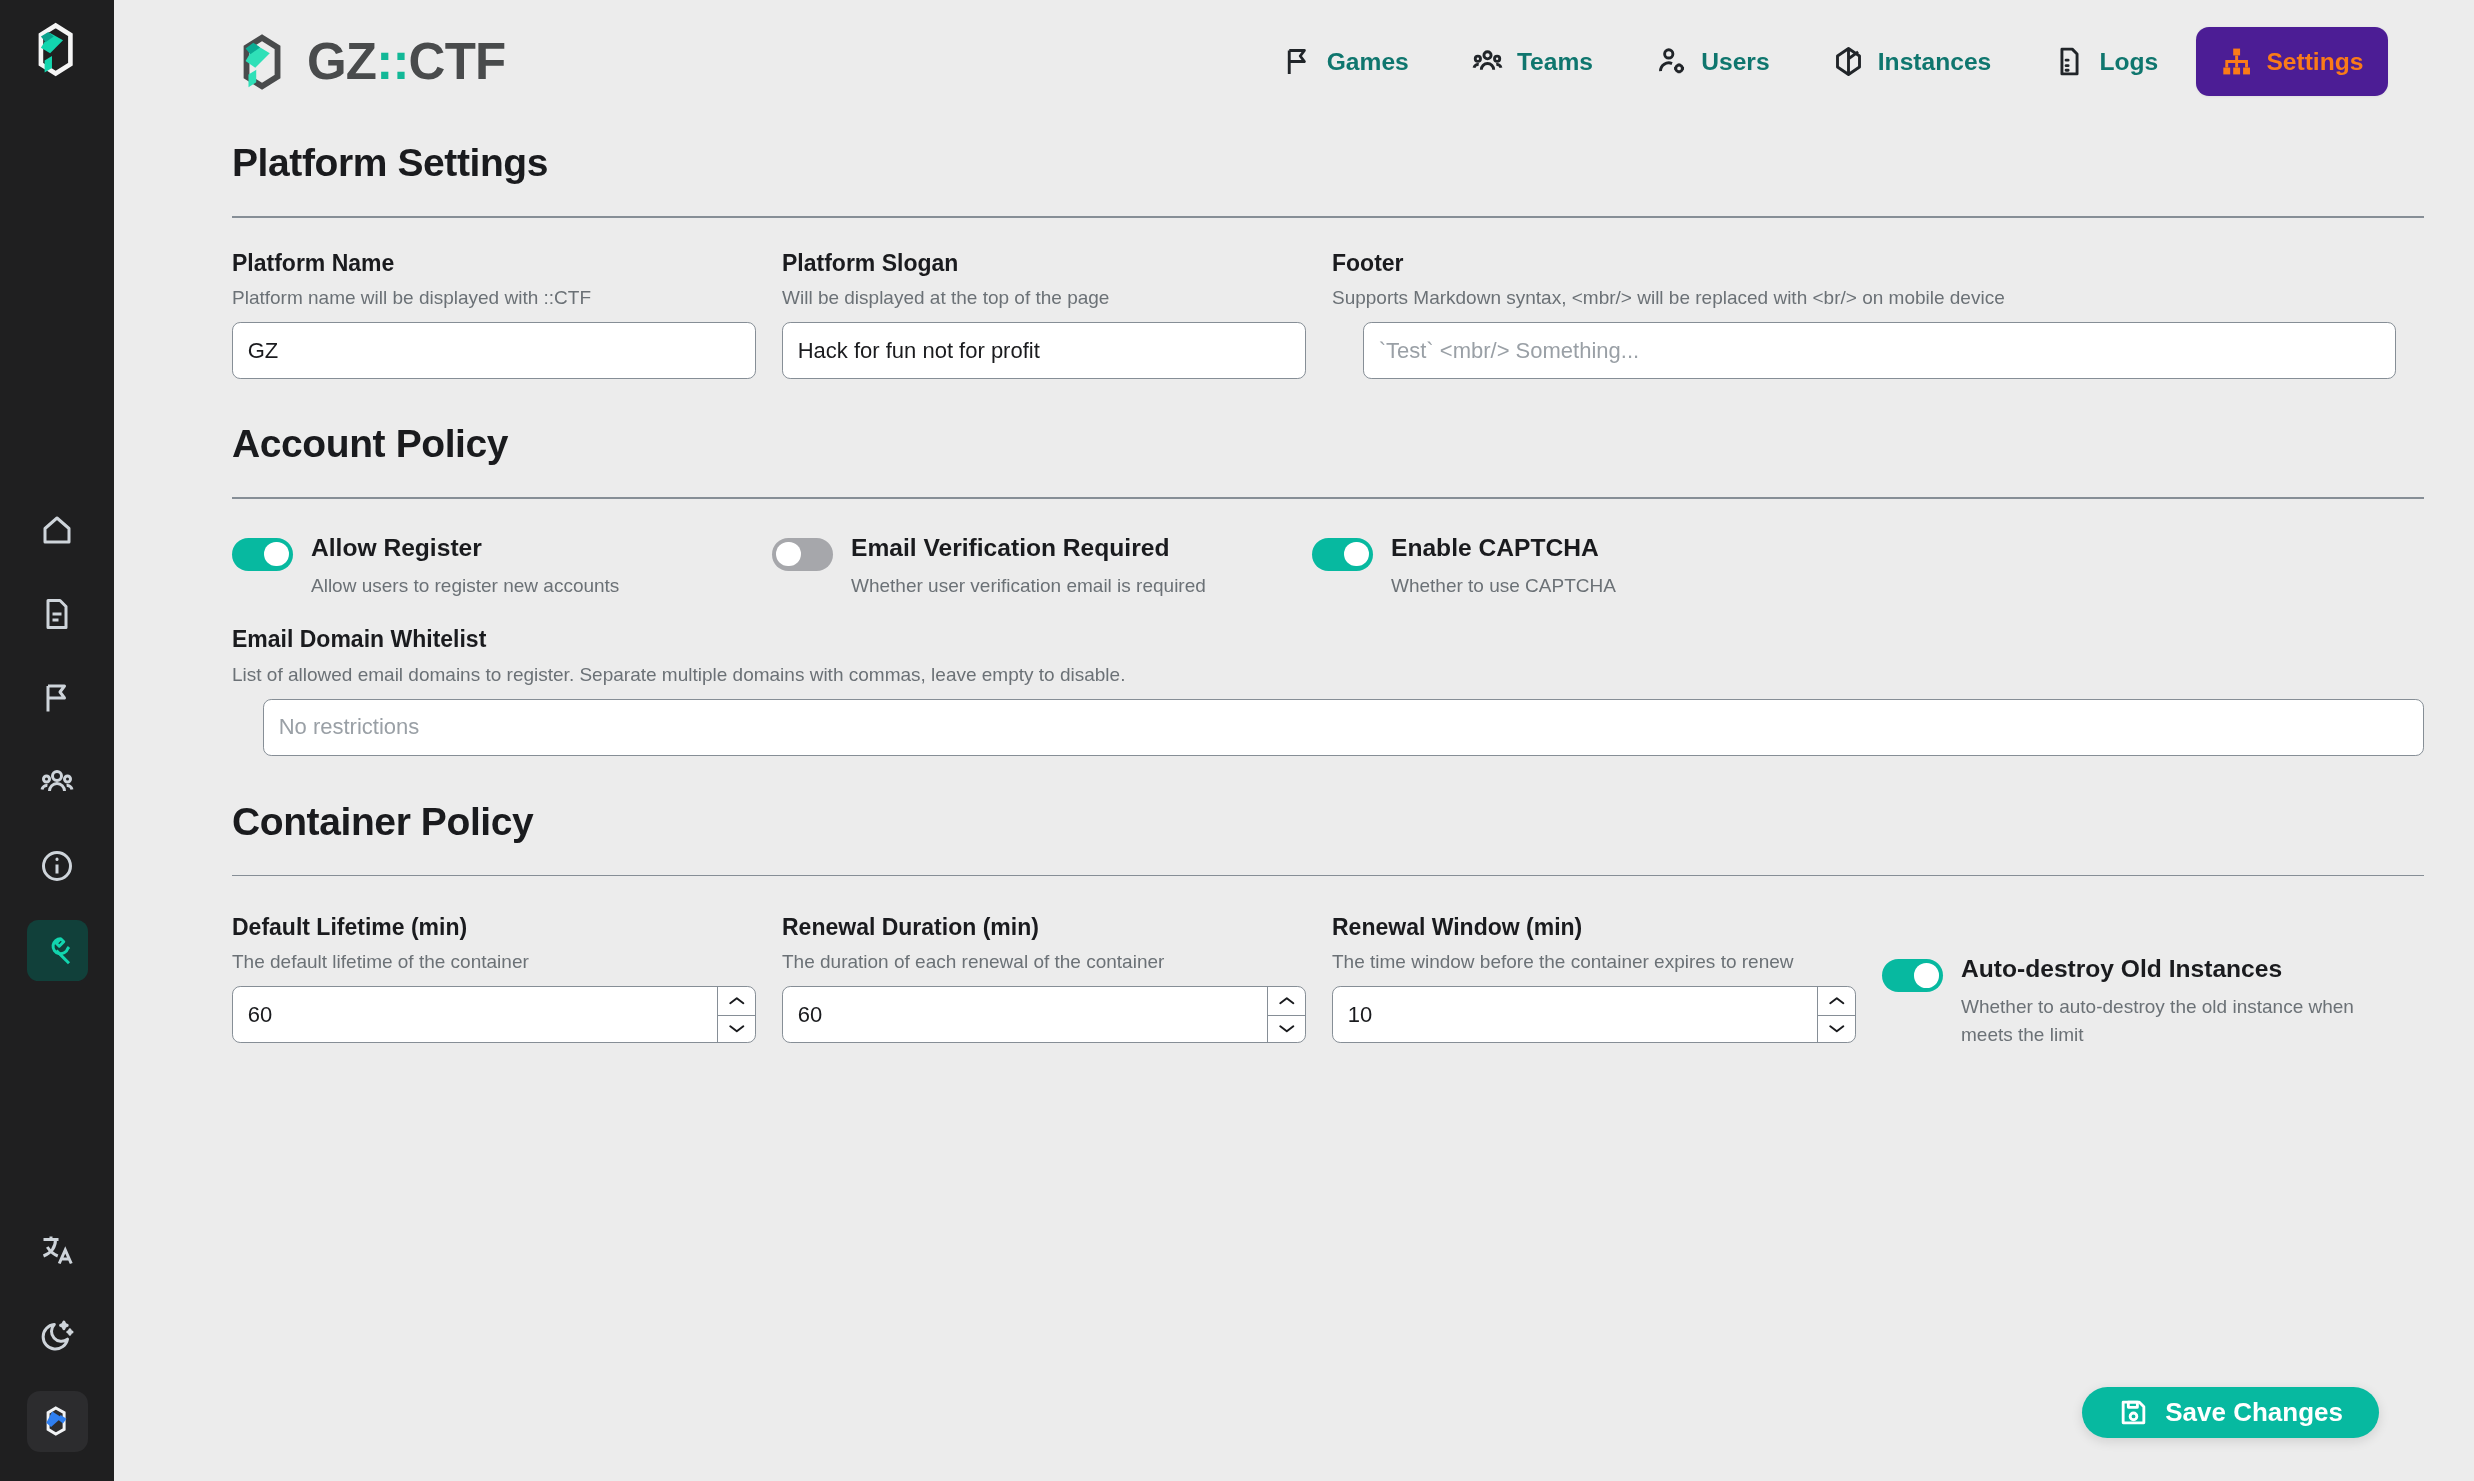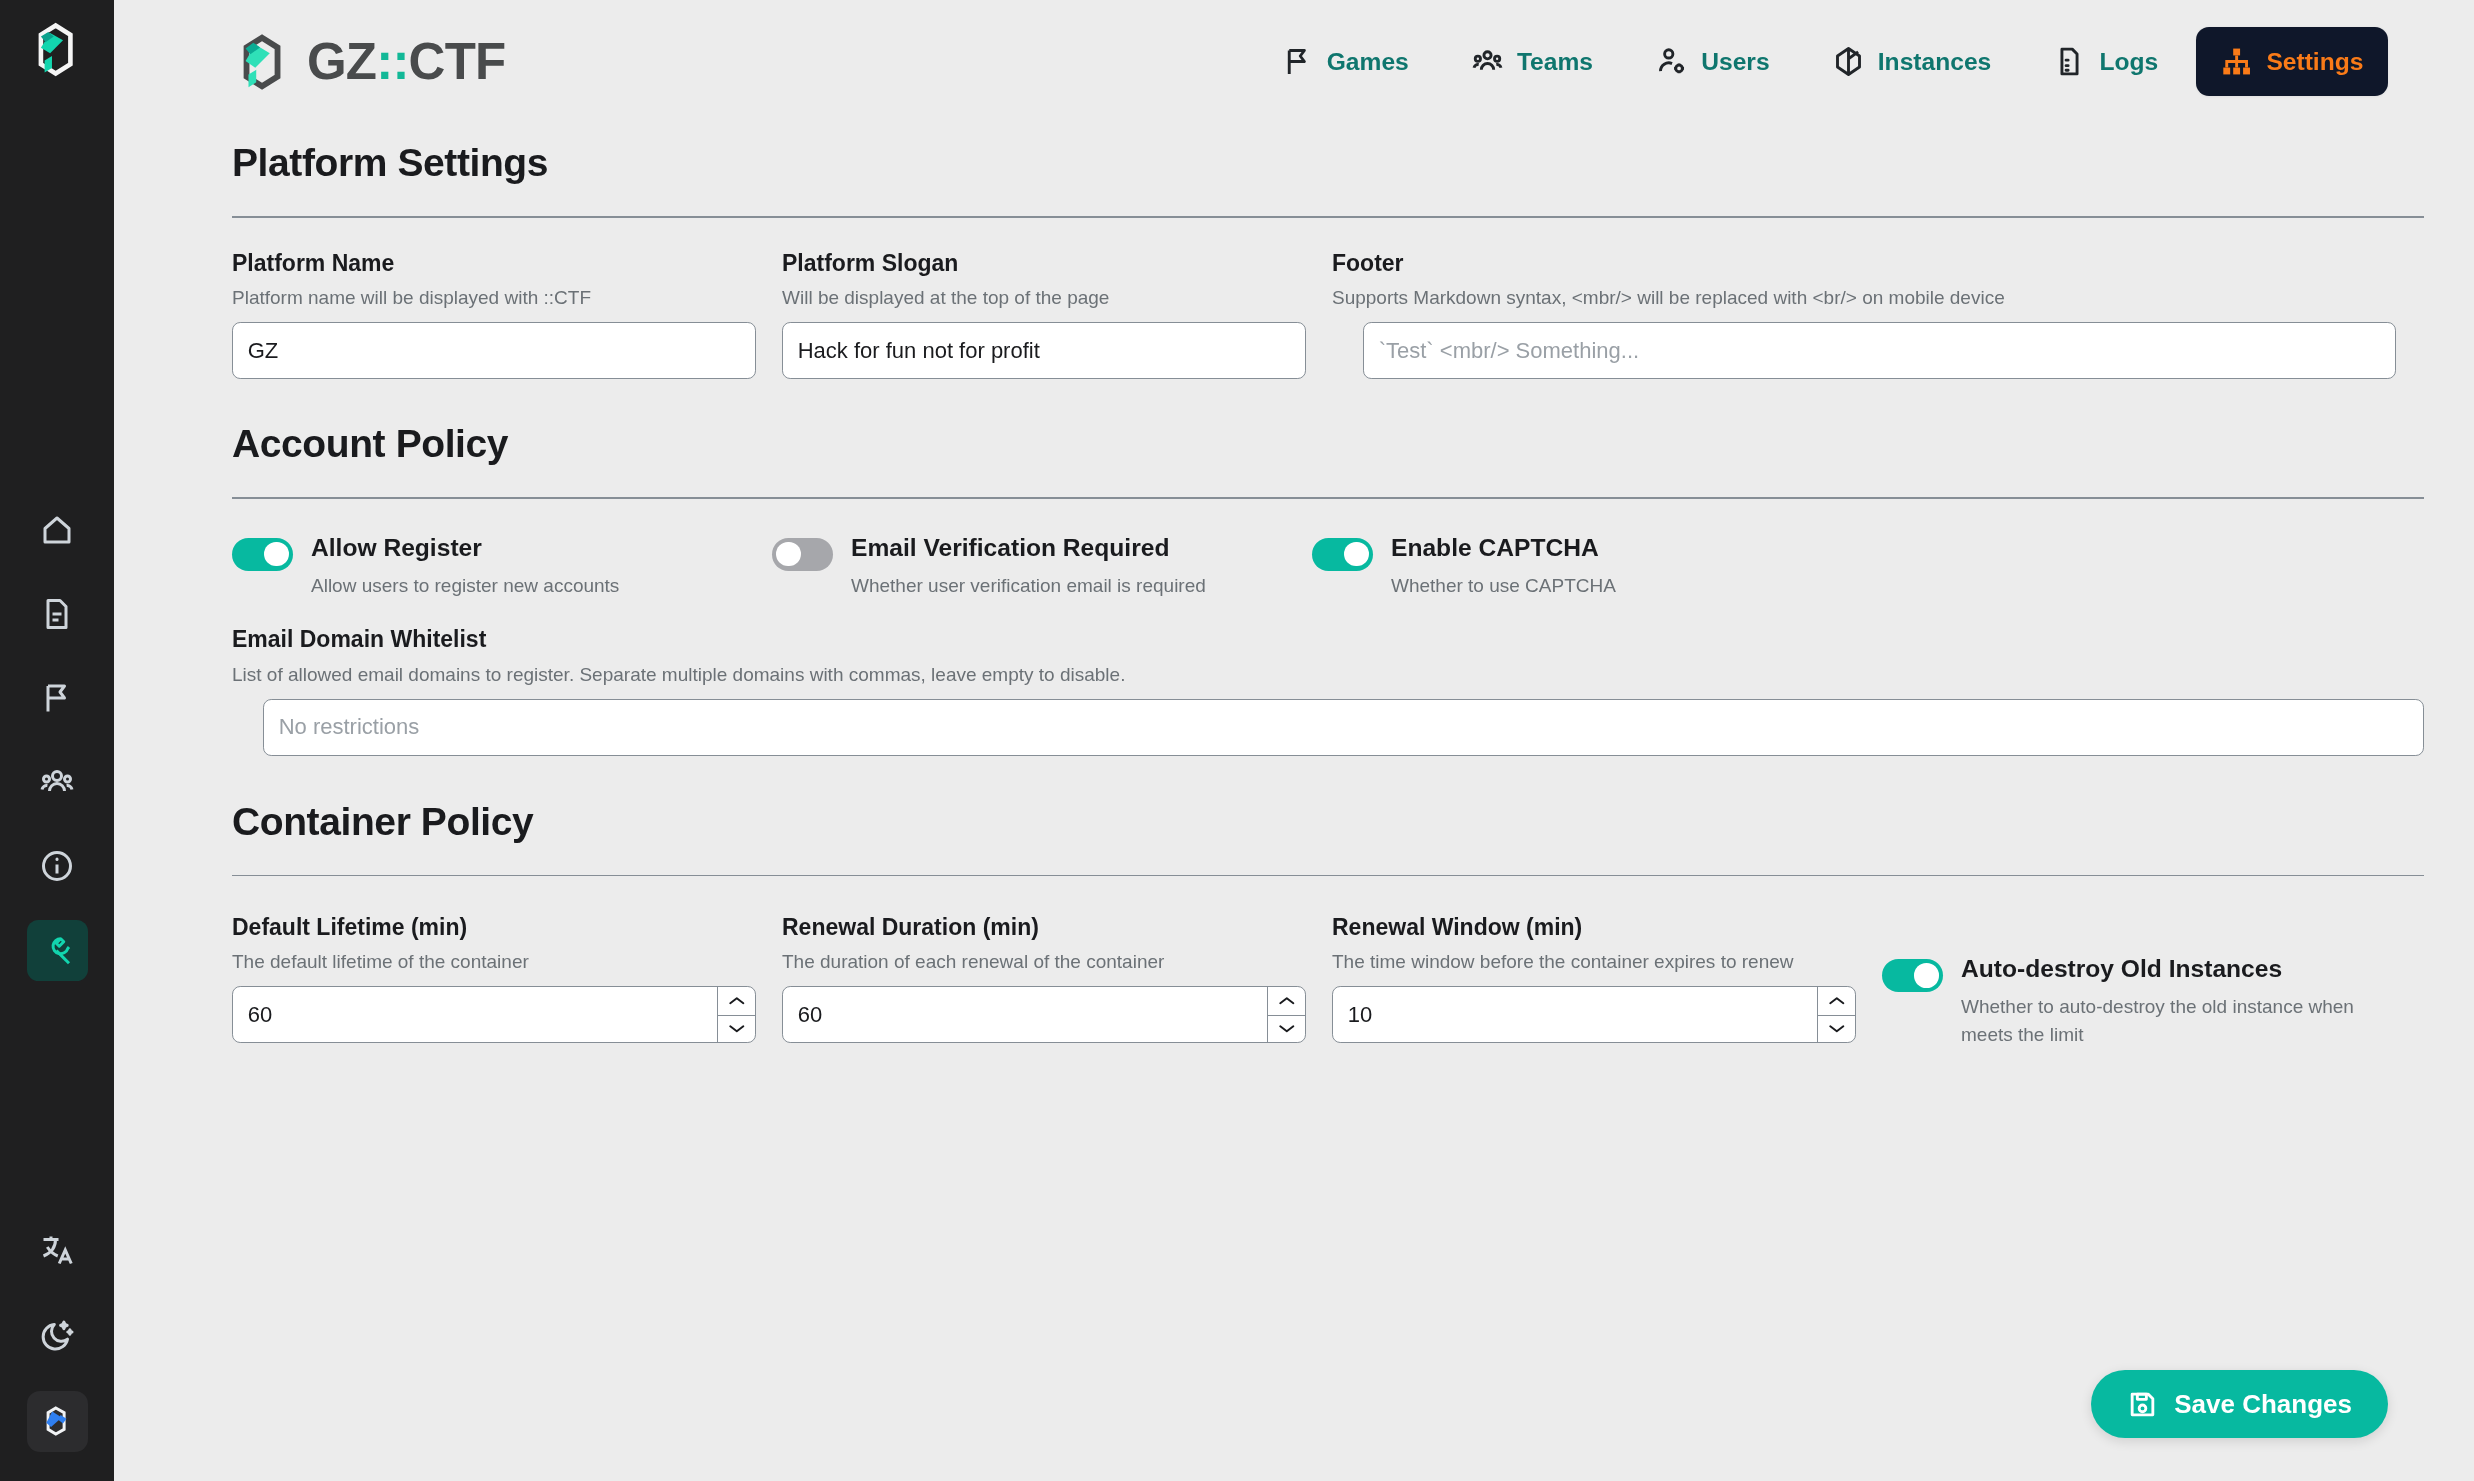--- a/index.html
+++ b/index.html
@@ -73,21 +73,21 @@
     padding: 18px 24.6px;
     border-radius: 13px;
     font-size: 24.6px;
     font-weight: 700;
     color: #0f766e;
     cursor: pointer;
     white-space: nowrap;
   }
   .navitem svg { width: 33px; height: 33px; flex: 0 0 33px; }
   .navitem .ico { stroke: #212529; fill: none; stroke-width: 2.1; }
-  .navitem.active { background: #0f172a; color: #fa7b18; box-shadow: 0 0.8px 2.5px rgba(0,0,0,.05); }
+  .navitem.active { background: #4c1d95; color: #fa7b18; box-shadow: 0 0.8px 2.5px rgba(0,0,0,.05); }
   .navitem.active .ico { stroke: #fa7b18; }
   .navitem.active .icofill { fill: #fa7b18; stroke: none; }
 
   
   .section-head {
     font-size: 39px; font-weight: 700; color: #1a1b1e;
     letter-spacing: -0.4px;
     margin-top: 18px;
   }
   .divider { height: 1.6px; background: #868e96; margin-top: 31px; }
@@ -146,22 +146,22 @@
     background: #ffffff;
   }
   .switch.on .knob { left: 32px; }
   .tog-text { display: flex; flex-direction: column; }
   .tog-label { font-size: 24.6px; font-weight: 700; color: #1a1b1e; line-height: 1.25; }
   .tog-desc  { font-size: 19px; color: #6b7176; margin-top: 8.2px; line-height: 1.45; }
 
   
   .save-btn {
     position: absolute;
-    right: 87px; bottom: 43px;
-    height: 68px;
+    right: 96px; bottom: 43px;
+    height: 51px;
     background: #07b9a0;
     border-radius: 34px;
     display: flex; align-items: center; gap: 16.4px;
     padding: 0 36px;
     color: #ffffff;
     font-size: 26px; font-weight: 700;
     cursor: pointer;
     box-shadow: 0 3.3px 11.5px rgba(0,0,0,.12);
     justify-content: center;
   }

